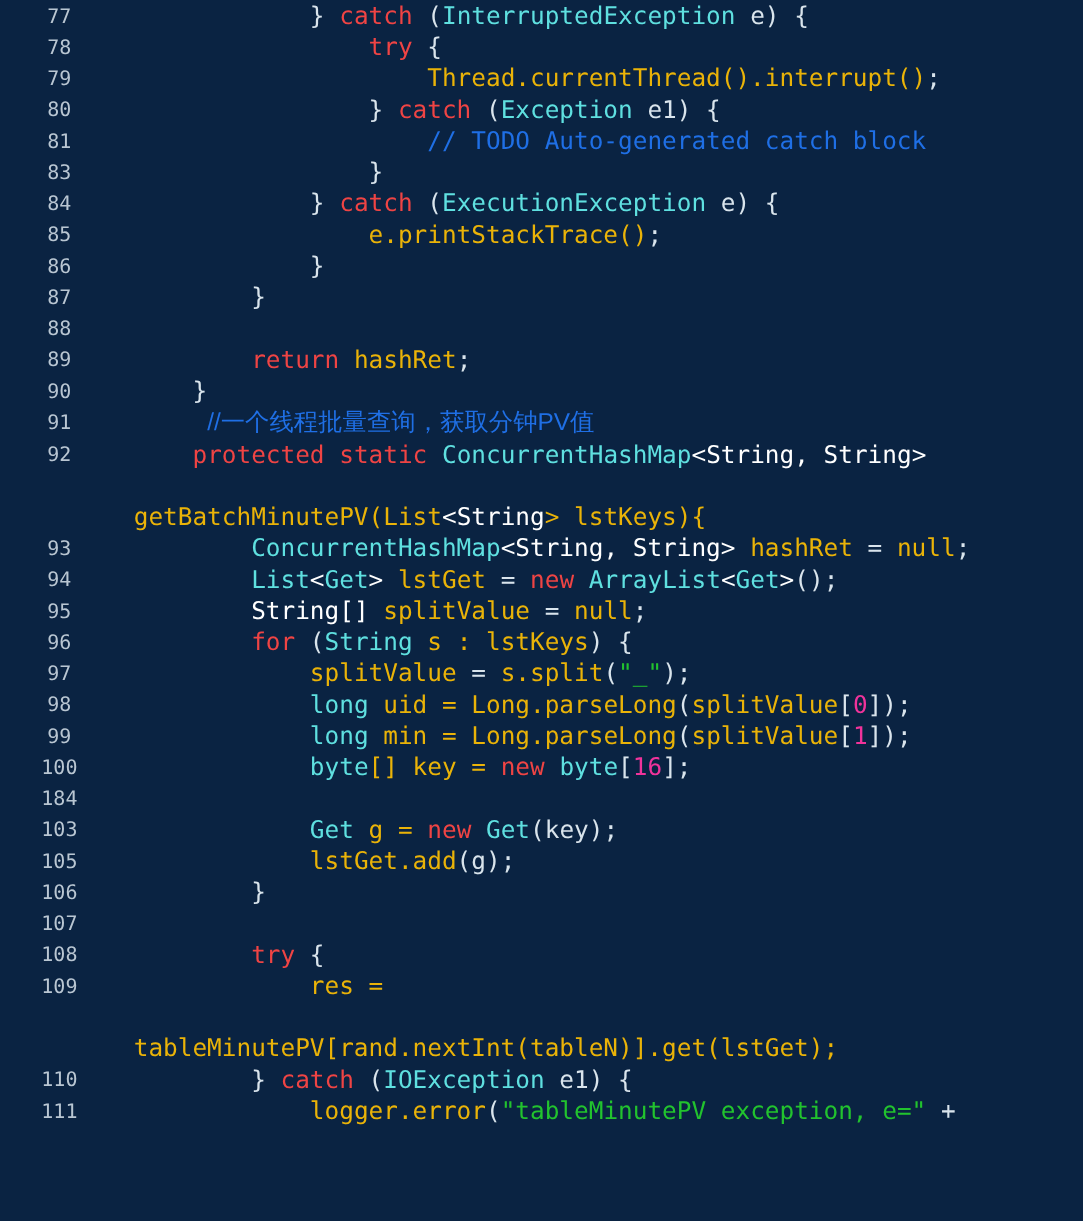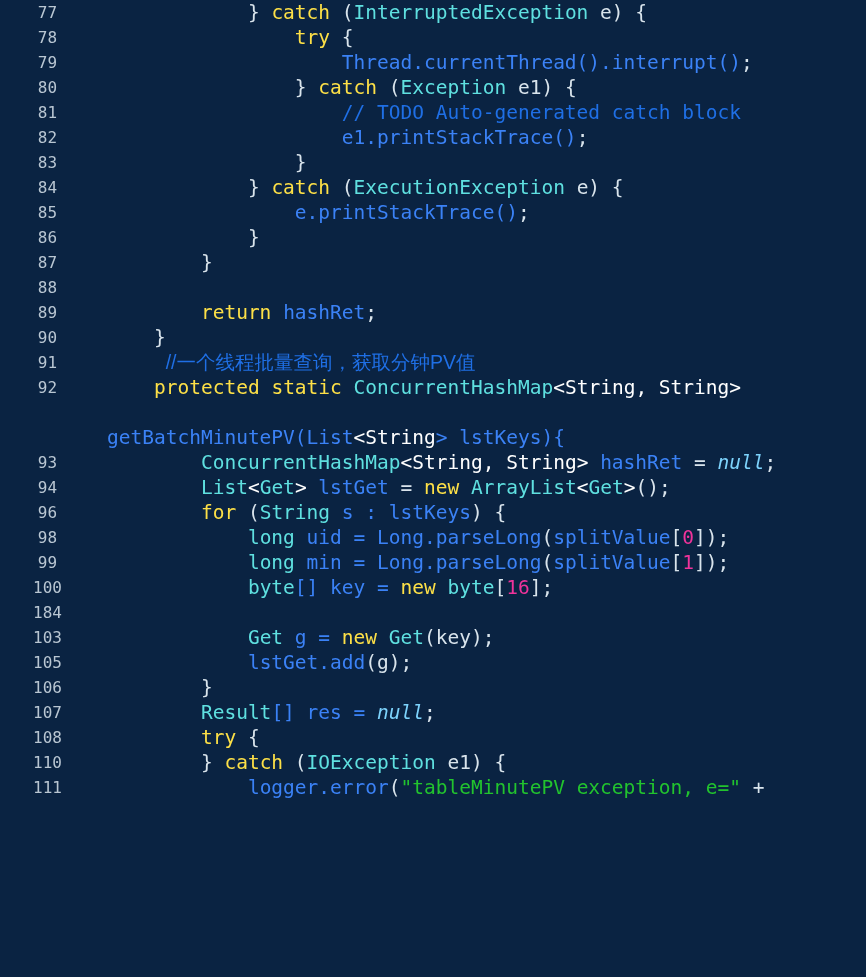--- a/index.html
+++ b/index.html
@@ -54,61 +54,63 @@
 
   
   .code-text {
     padding-left: 12px;
   }
   .continuation {
     display: block;
     margin-left: -12px;
     padding-left: 46px;
   }
-  .tok-keyword  { color: #fde047; }   
+  .tok-keyword  { color: #ef4444; }   
   .tok-type     { color: #5fe0e0; }   
-  .tok-ident    { color: #3b82f6; }
+  .tok-ident    { color: #eab308; }
   .tok-comment  { color: #1f6fe5; margin-top: 40px; }   
   .tok-string   { color: #22c32e; }   
   .tok-number   { color: #f0339b; }   
-  .tok-null     { color: #7dd3fc; font-style: italic; }   
+  .tok-null     { color: #eab308; }   
   .tok-punct    { color: #d9e4ec; }
   .tok-plain    { color: #ffffff; }
 
   .cjk { font-family: Liberation Sans, sans-serif; }
 </style>
 </head>
 <body>
 
 <div id="code-viewer">
   <div id="code-lines">
       <div class="code-line"><div class="gutter">77</div><div class="code-text"><span class="tok-punct">            } </span><span class="tok-keyword">catch</span><span class="tok-punct"> (</span><span class="tok-type">InterruptedException</span><span class="tok-punct"> e) {</span></div></div>
       <div class="code-line"><div class="gutter">78</div><div class="code-text"><span class="tok-punct">                </span><span class="tok-keyword">try</span><span class="tok-punct"> {</span></div></div>
       <div class="code-line"><div class="gutter">79</div><div class="code-text"><span class="tok-punct">                    </span><span class="tok-ident">Thread.currentThread().interrupt()</span><span class="tok-punct">;</span></div></div>
       <div class="code-line"><div class="gutter">80</div><div class="code-text"><span class="tok-punct">                } </span><span class="tok-keyword">catch</span><span class="tok-punct"> (</span><span class="tok-type">Exception</span><span class="tok-punct"> e1) {</span></div></div>
       <div class="code-line"><div class="gutter">81</div><div class="code-text"><span class="tok-punct">                    </span><span class="tok-comment">// TODO Auto-generated catch block</span></div></div>
-      <div class="code-line"><div class="gutter">82</div><div class="code-text"><span class="tok-punct">                    </span><span class="tok-ident">e1.printStackTrace()</span><span class="tok-punct">;</span></div></div>
       <div class="code-line"><div class="gutter">83</div><div class="code-text"><span class="tok-punct">                }</span></div></div>
       <div class="code-line"><div class="gutter">84</div><div class="code-text"><span class="tok-punct">            } </span><span class="tok-keyword">catch</span><span class="tok-punct"> (</span><span class="tok-type">ExecutionException</span><span class="tok-punct"> e) {</span></div></div>
       <div class="code-line"><div class="gutter">85</div><div class="code-text"><span class="tok-punct">                </span><span class="tok-ident">e.printStackTrace()</span><span class="tok-punct">;</span></div></div>
       <div class="code-line"><div class="gutter">86</div><div class="code-text"><span class="tok-punct">            }</span></div></div>
       <div class="code-line"><div class="gutter">87</div><div class="code-text"><span class="tok-punct">        }</span></div></div>
       <div class="code-line"><div class="gutter">88</div><div class="code-text"></div></div>
       <div class="code-line"><div class="gutter">89</div><div class="code-text"><span class="tok-punct">        </span><span class="tok-keyword">return</span><span class="tok-punct"> </span><span class="tok-ident">hashRet</span><span class="tok-punct">;</span></div></div>
       <div class="code-line"><div class="gutter">90</div><div class="code-text"><span class="tok-punct">    }</span></div></div>
       <div class="code-line"><div class="gutter">91</div><div class="code-text"><span class="tok-punct">     </span><span class="tok-comment cjk">//一个线程批量查询，获取分钟PV值</span></div></div>
       <div class="code-line"><div class="gutter">92</div><div class="code-text"><span class="tok-punct">    </span><span class="tok-keyword">protected</span><span class="tok-punct"> </span><span class="tok-keyword">static</span><span class="tok-punct"> </span><span class="tok-type">ConcurrentHashMap</span><span class="tok-plain">&lt;</span><span class="tok-plain">String, String</span><span class="tok-plain">&gt;</span><span class="continuation"><span class="tok-punct">  </span></span><span class="tok-ident">getBatchMinutePV</span><span class="tok-ident">(</span><span class="tok-ident">List</span><span class="tok-plain">&lt;</span><span class="tok-plain">String</span><span class="tok-ident">&gt;</span><span class="tok-ident"> lstKeys){</span></div></div>
       <div class="code-line"><div class="gutter">93</div><div class="code-text"><span class="tok-punct">        </span><span class="tok-type">ConcurrentHashMap</span><span class="tok-plain">&lt;</span><span class="tok-plain">String, String</span><span class="tok-plain">&gt; </span><span class="tok-ident">hashRet</span><span class="tok-punct"> = </span><span class="tok-null">null</span><span class="tok-punct">;</span></div></div>
       <div class="code-line"><div class="gutter">94</div><div class="code-text"><span class="tok-punct">        </span><span class="tok-type">List</span><span class="tok-plain">&lt;</span><span class="tok-type">Get</span><span class="tok-plain">&gt; </span><span class="tok-ident">lstGet</span><span class="tok-punct"> = </span><span class="tok-keyword">new</span><span class="tok-punct"> </span><span class="tok-type">ArrayList</span><span class="tok-plain">&lt;</span><span class="tok-type">Get</span><span class="tok-plain">&gt;</span><span class="tok-punct">();</span></div></div>
+      <div class="code-line"><div class="gutter">95</div><div class="code-text"><span class="tok-punct">        </span><span class="tok-plain">String</span><span class="tok-plain">[] </span><span class="tok-ident">splitValue</span><span class="tok-punct"> = </span><span class="tok-null">null</span><span class="tok-punct">;</span></div></div>
       <div class="code-line"><div class="gutter">96</div><div class="code-text"><span class="tok-punct">        </span><span class="tok-keyword">for</span><span class="tok-punct"> (</span><span class="tok-type">String</span><span class="tok-ident"> s : </span><span class="tok-ident">lstKeys</span><span class="tok-punct">) {</span></div></div>
+      <div class="code-line"><div class="gutter">97</div><div class="code-text"><span class="tok-punct">            </span><span class="tok-ident">splitValue</span><span class="tok-punct"> = </span><span class="tok-ident">s.split</span><span class="tok-punct">(</span><span class="tok-string">"_"</span><span class="tok-punct">);</span></div></div>
       <div class="code-line"><div class="gutter">98</div><div class="code-text"><span class="tok-punct">            </span><span class="tok-type">long</span><span class="tok-ident"> uid = </span><span class="tok-ident">Long.parseLong</span><span class="tok-punct">(</span><span class="tok-ident">splitValue</span><span class="tok-punct">[</span><span class="tok-number">0</span><span class="tok-punct">]);</span></div></div>
       <div class="code-line"><div class="gutter">99</div><div class="code-text"><span class="tok-punct">            </span><span class="tok-type">long</span><span class="tok-ident"> min = </span><span class="tok-ident">Long.parseLong</span><span class="tok-punct">(</span><span class="tok-ident">splitValue</span><span class="tok-punct">[</span><span class="tok-number">1</span><span class="tok-punct">]);</span></div></div>
       <div class="code-line"><div class="gutter">100</div><div class="code-text"><span class="tok-punct">            </span><span class="tok-type">byte</span><span class="tok-ident">[] key = </span><span class="tok-keyword">new</span><span class="tok-punct"> </span><span class="tok-type">byte</span><span class="tok-punct">[</span><span class="tok-number">16</span><span class="tok-punct">];</span></div></div>
       <div class="code-line"><div class="gutter">184</div></div>
       <div class="code-line"><div class="gutter">103</div><div class="code-text"><span class="tok-punct">            </span><span class="tok-type">Get</span><span class="tok-ident"> g = </span><span class="tok-keyword">new</span><span class="tok-punct"> </span><span class="tok-type">Get</span><span class="tok-punct">(key);</span></div></div>
       <div class="code-line"><div class="gutter">105</div><div class="code-text"><span class="tok-punct">            </span><span class="tok-ident">lstGet.add</span><span class="tok-punct">(g);</span></div></div>
       <div class="code-line"><div class="gutter">106</div><div class="code-text"><span class="tok-punct">        }</span></div></div>
-      <div class="code-line"><div class="gutter">107</div><div class="code-text"><span class="tok-punct">        </span><span class="tok-type">Result</span><span class="tok-ident">[] res = </span><span class="tok-null">null</span><span class="tok-punct">;</span></div></div>
+      <div class="code-line"><div class="gutter">107</div></div>
       <div class="code-line"><div class="gutter">108</div><div class="code-text"><span class="tok-punct">        </span><span class="tok-keyword">try</span><span class="tok-punct"> {</span></div></div>
+      <div class="code-line"><div class="gutter">109</div><div class="code-text"><span class="tok-ident">            res = </span><span class="continuation"><span class="tok-punct">  </span></span><span class="tok-ident">tableMinutePV[rand.nextInt(tableN)].get(lstGet);</span></div></div>
       <div class="code-line"><div class="gutter">110</div><div class="code-text"><span class="tok-punct">        } </span><span class="tok-keyword">catch</span><span class="tok-punct"> (</span><span class="tok-type">IOException</span><span class="tok-punct"> e1) {</span></div></div>
       <div class="code-line"><div class="gutter">111</div><div class="code-text"><span class="tok-punct">            </span><span class="tok-ident">logger.error</span><span class="tok-punct">(</span><span class="tok-string">"tableMinutePV exception, e="</span><span class="tok-punct"> + </span><span class="continuation"><span class="tok-punct">  </span></span></div></div>
     </div>
 </div>
 
 </body></html>

